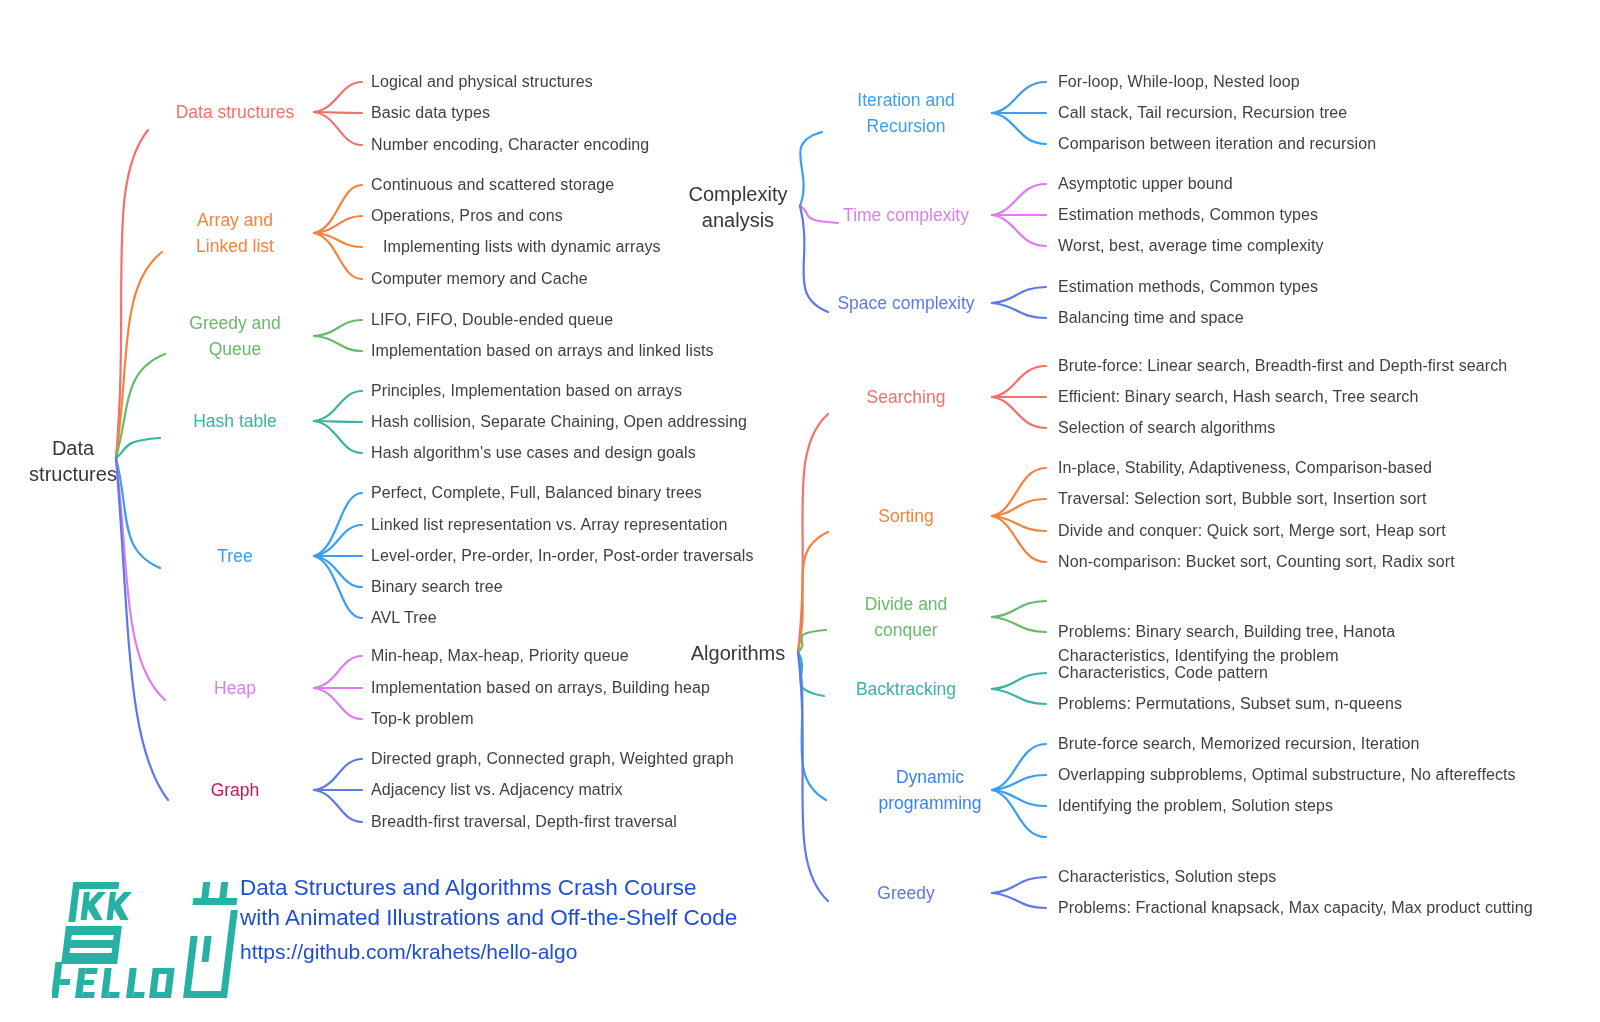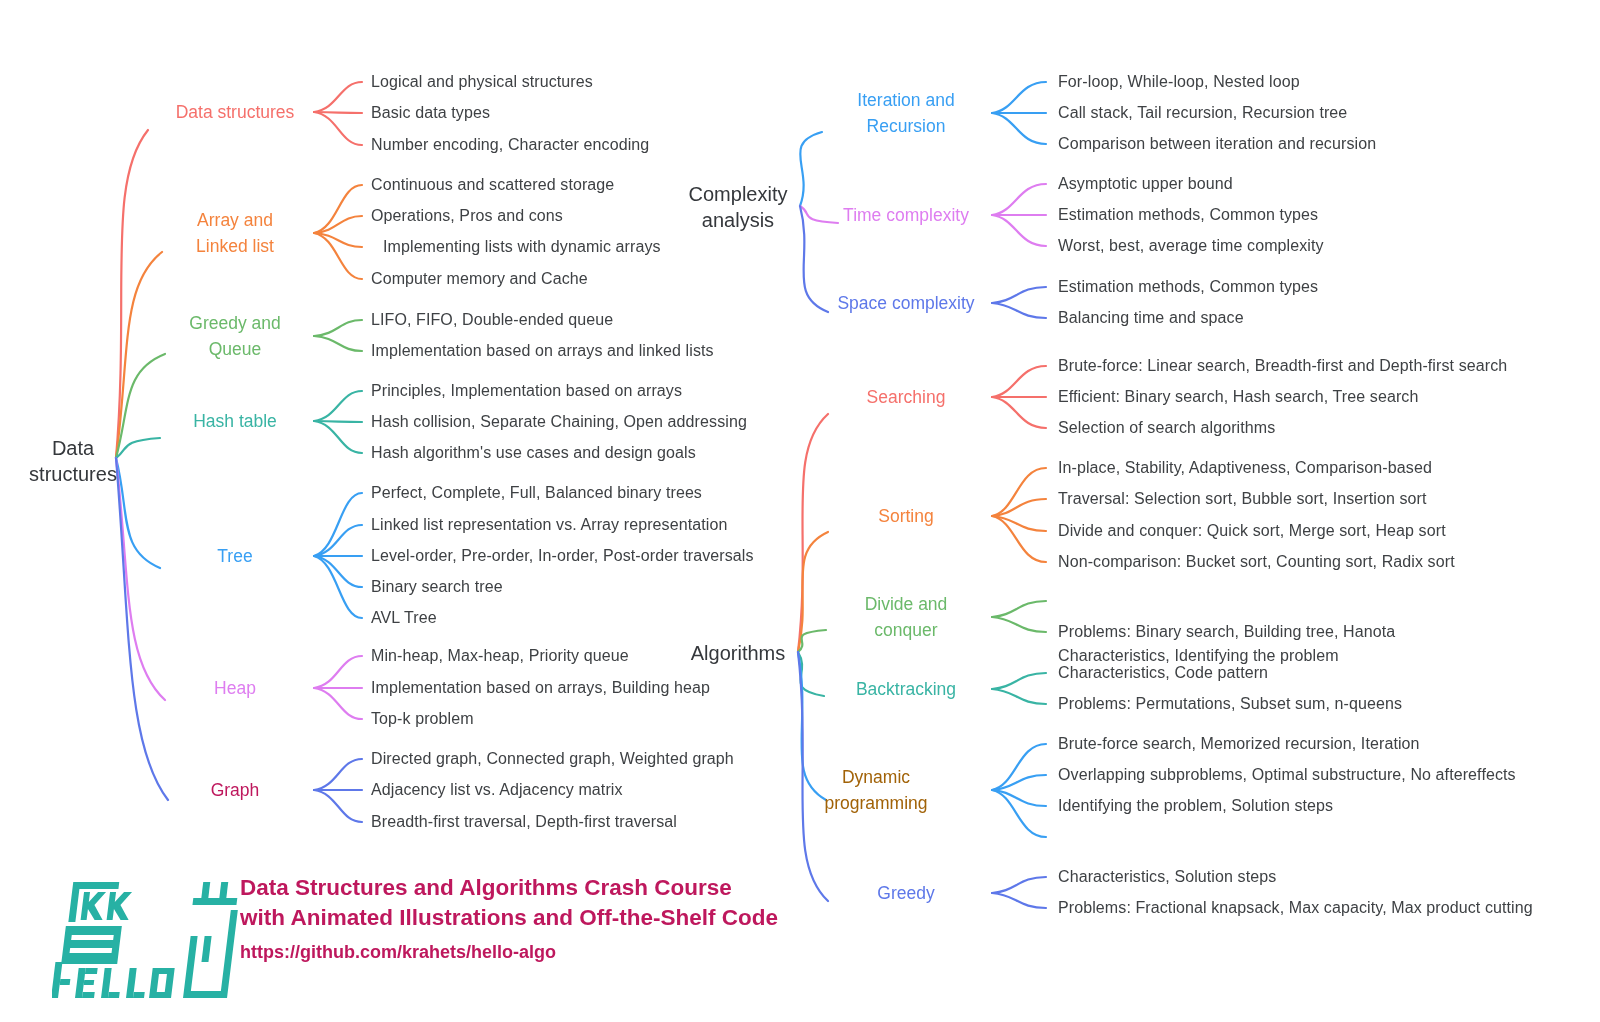--- a/index.html
+++ b/index.html
@@ -5,23 +5,23 @@
   html,body{margin:0;padding:0;background:#fff;}
   .stage{position:relative;width:1600px;height:1022px;background:#ffffff;overflow:hidden;
          font-family:"Liberation Sans",sans-serif;}
   #links{position:absolute;left:0;top:0;}
   .leaf{position:absolute;transform:translateY(-50%);white-space:nowrap;
         font-size:16px;color:#3e4144;letter-spacing:.1px;}
   .branch{position:absolute;transform:translate(-50%,-50%);text-align:center;
           white-space:pre-line;font-size:17.5px;line-height:26px;}
   .root{position:absolute;transform:translate(-50%,-50%);text-align:center;
         white-space:pre-line;font-size:20px;line-height:26px;color:#35383c;}
-  .f-line{position:absolute;transform:translateY(-50%);color:#be185d;font-weight:bold;}
+  .f-line{position:absolute;transform:translateY(-50%);color:#1d4ed8;}
   .f-big{font-size:22.5px;}
-  .f-url{font-size:18px;}
+  .f-url{font-size:21px;}
   .logo{position:absolute;left:52px;top:876px;}
 </style>
 </head>
 <body>
 
 <div class="stage">
 
   <svg id="links" width="1600" height="1022">
       <path d="M116,458 C130,294 106,182.48000000000002 148,130" stroke="#f5706b" fill="none" stroke-width="2.2" stroke-linecap="round"></path>
       <path d="M314,112 C338,109 340,82 362,82" stroke="#f5706b" fill="none" stroke-width="2.2" stroke-linecap="round"></path>
@@ -143,21 +143,21 @@
   <div class="leaf" style="left:1058px;top:287px;">Estimation methods, Common types</div>
   <div class="leaf" style="left:1058px;top:318px;">Balancing time and space</div>
 
   <div class="root" style="left:738px;top:653px;">Algorithms</div>
 
   <div class="branch" style="left:906px;top:397px;color:#f5706b;">Searching</div>
   <div class="branch" style="left:906px;top:516px;color:#f4833d;">Sorting</div>
   <div class="branch" style="left:906px;top:617px;color:#6bb96a;">Divide and
 conquer</div>
   <div class="branch" style="left:906px;top:689px;color:#39b4a4;">Backtracking</div>
-  <div class="branch" style="left:876px;top:790px;color:#a16207;">Dynamic
+  <div class="branch" style="left:930px;top:790px;color:#3b82f6;">Dynamic
 programming</div>
   <div class="branch" style="left:906px;top:893px;color:#5e78e9;">Greedy</div>
 
   <div class="leaf" style="left:1058px;top:366px;">Brute-force: Linear search, Breadth-first and Depth-first search</div>
   <div class="leaf" style="left:1058px;top:397px;">Efficient: Binary search, Hash search, Tree search</div>
   <div class="leaf" style="left:1058px;top:428px;">Selection of search algorithms</div>
   <div class="leaf" style="left:1058px;top:468px;">In-place, Stability, Adaptiveness, Comparison-based</div>
   <div class="leaf" style="left:1058px;top:499px;">Traversal: Selection sort, Bubble sort, Insertion sort</div>
   <div class="leaf" style="left:1058px;top:531px;">Divide and conquer: Quick sort, Merge sort, Heap sort</div>
   <div class="leaf" style="left:1058px;top:562px;">Non-comparison: Bucket sort, Counting sort, Radix sort</div>

